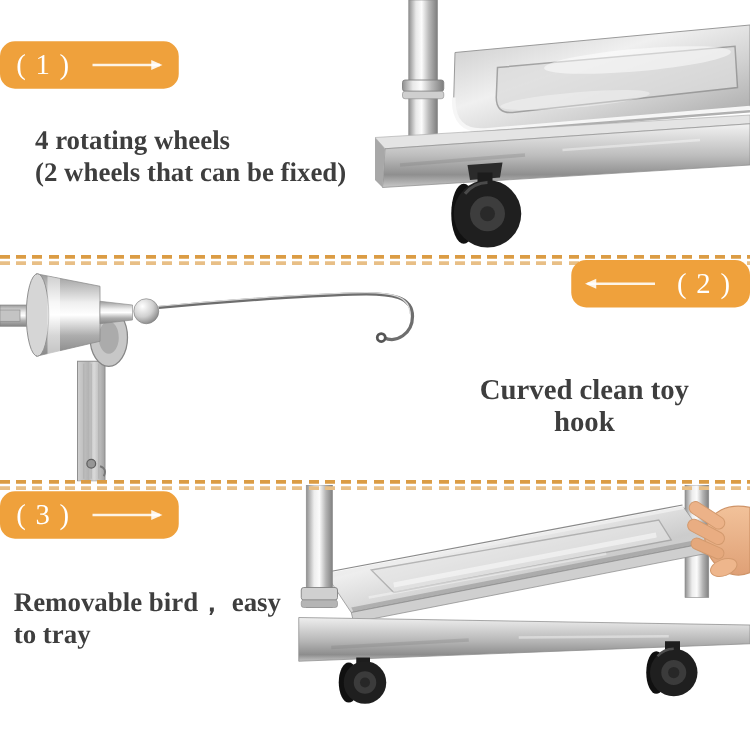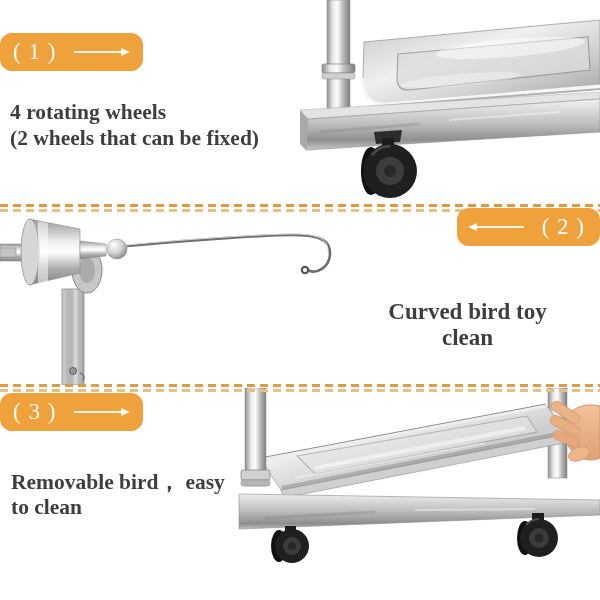--- a/index.html
+++ b/index.html
@@ -22,21 +22,21 @@
   .arrow.left::after{left:-2px;border-right:9px solid rgba(255,255,255,.88);}
   
   .sep{position:absolute;left:0;width:600px;height:8px;z-index:3;}
   .sep .d1{height:3px;background:repeating-linear-gradient(90deg,
             var(--separator-dash-primary,#db9c44) 0 8px,transparent 8px 13px);}
   .sep .d2{height:3px;margin-top:2px;background:repeating-linear-gradient(90deg,
             var(--separator-dash-secondary,#e8bf86) 0 8px,transparent 8px 13px);}
   .sep-1{top:204px;} .sep-2{top:384px;}
   
   .feature{position:absolute;color:var(--feature-text-color,#3e3e3e);font-weight:600;z-index:4;}
-  .f1{left:10px;top:99px;width:300px;font-size:21.5px;line-height:26px;}
+  .f1{left:28px;top:99px;width:300px;font-size:21.5px;line-height:26px;}
   .f2{left:360px;top:299px;width:215px;font-size:23px;line-height:26px;text-align:center;}
   .f3{left:11px;top:470px;width:280px;font-size:21.5px;line-height:25px;}
   
   .photo{position:absolute;z-index:1;}
   .photo-a{left:300px;top:0;}
   .photo-b{left:0;top:213px;}
   .photo-c{left:235px;top:388px;}
 </style>
 </head>
 <body>
@@ -237,20 +237,20 @@
   <div class="badge badge-3">
     <span class="badge-label">( 3 )</span>
     <span class="arrow right"></span>
   </div>
 
   <div class="feature f1">
     <div>4 rotating wheels</div>
     <div>(2 wheels that can be fixed)</div>
   </div>
   <div class="feature f2">
-    <div>Curved bird toy clean</div>
+    <div>Curved clean toy hook</div>
   </div>
   <div class="feature f3">
     <div>Removable bird， easy</div>
-    <div>to clean</div>
+    <div>to tray</div>
   </div>
 
 </div>
 
 </body></html>

